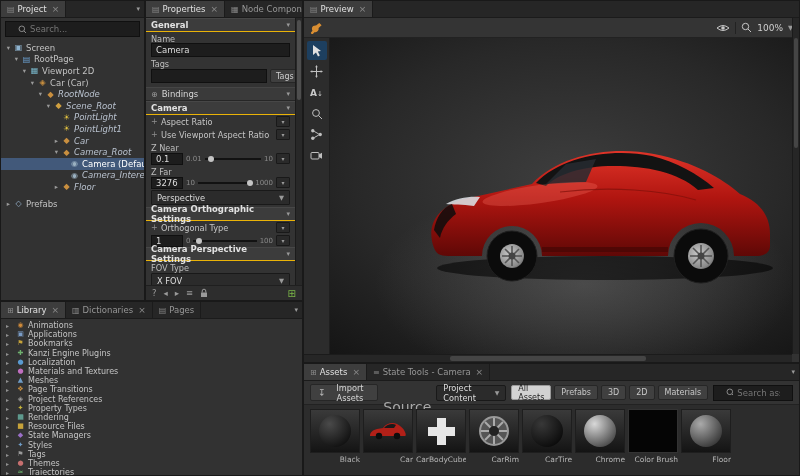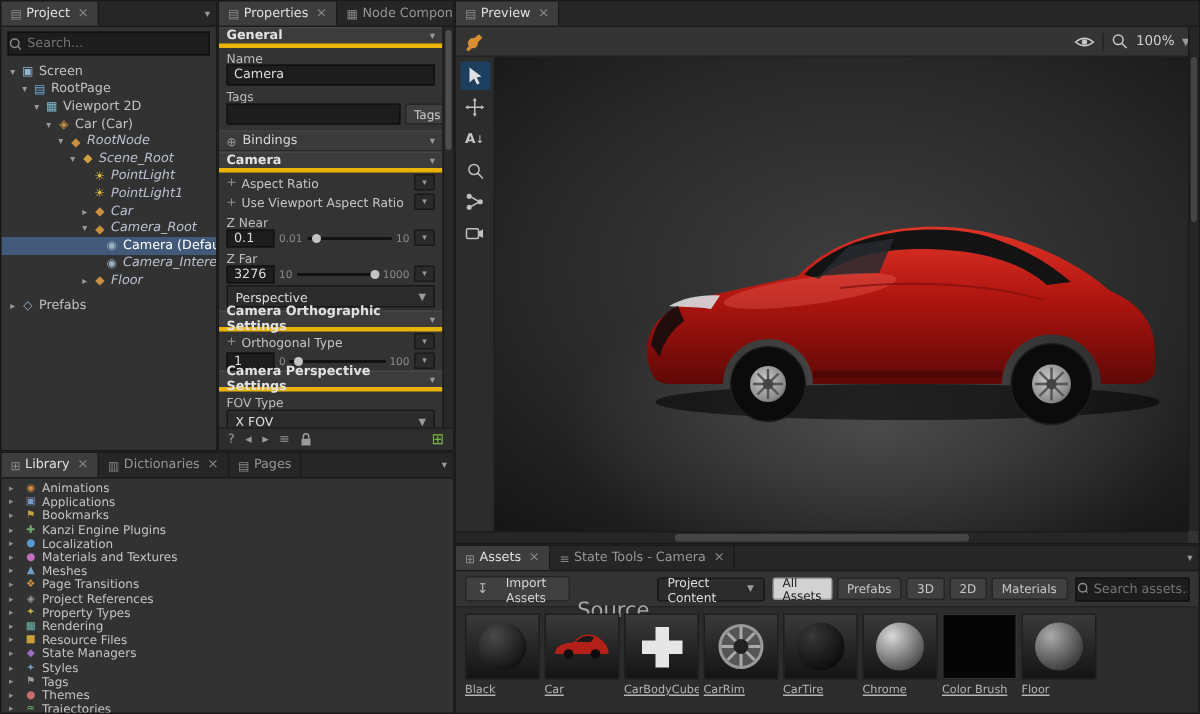--- a/index.html
+++ b/index.html
@@ -8,34 +8,34 @@
   .panel{position:absolute;background:#323232;border:1px solid #191919;overflow:hidden;}
   
   .tabbar{height:17px;background:#262626;display:flex;align-items:stretch;border-bottom:1px solid #1b1b1b;}
   .tab{display:flex;align-items:center;gap:3px;padding:0 6px;color:#969696;border-right:1px solid #1b1b1b;font-size:8.5px;white-space:nowrap;}
   .tab.active{background:#3d3d3d;color:#e0e0e0;}
   .tab .close{color:#8a8a8a;font-size:9px;margin-left:2px;}
   .tab .tabicon{font-size:8px;color:#8a8a8a;}
   .tab-caret{margin-left:auto;display:flex;align-items:center;padding:0 4px;color:#9a9a9a;font-size:7px;}
   
   .tinput{background:#1d1d1d;border:1px solid #101010;color:#ddd;height:14px;font-size:8.5px;padding:0 4px;font-family:inherit;outline:none;}
-  .searchbox{display:flex;align-items:center;gap:4px;background:#1d1d1d;border:1px solid #101010;height:16px;padding:0 0;}
+  .searchbox{display:flex;align-items:center;gap:4px;background:#1d1d1d;border:1px solid #101010;height:16px;padding:0 12px;}
   .searchbox input{background:transparent;border:none;color:#bbb;font-size:8.5px;font-family:inherit;outline:none;width:100%;}
   
   #project-tree{padding-top:2px;}
   .tree-row{display:flex;align-items:center;height:11.6px;font-size:8.5px;white-space:nowrap;color:#c2c2c2;}
   .tree-row.selected{background:#42597a;color:#fff;}
   .tree-row.italic .tlabel{font-style:italic;color:#b9c2cf;}
   .tree-row .expander{width:9px;color:#9a9a9a;font-size:6.5px;text-align:center;flex:none;}
   .tree-row .nicon{width:11px;font-size:8px;text-align:center;margin-right:2px;flex:none;}
   
   .props-body{position:absolute;top:17px;left:0;right:7px;bottom:15px;background:#333;}
   .vscroll{position:absolute;top:17px;right:0;bottom:15px;width:7px;background:#282828;border-left:1px solid #1b1b1b;}
   .vscroll .vthumb{position:absolute;top:2px;left:1px;width:4px;height:80px;background:#4e4e4e;border-radius:2px;}
-  .sec{height:14px;background:#3c3c3c;border-top:1px solid #474747;border-bottom:3px solid #eab308;display:flex;align-items:center;padding:0 5px;font-weight:bold;font-size:8.5px;color:#e2e2e2;}
+  .sec{height:14px;background:#3c3c3c;border-top:1px solid #474747;border-bottom:1px solid #eab308;display:flex;align-items:center;padding:0 5px;font-weight:bold;font-size:8.5px;color:#e2e2e2;}
   .sec .scaret{margin-left:auto;color:#9a9a9a;font-size:7px;font-weight:normal;}
   .flabel{padding:2px 5px 1px;font-size:8.2px;color:#bdbdbd;height:11px;}
   .wide{margin:0 5px;width:calc(100% - 10px);}
   .frow{display:flex;align-items:center;gap:3px;padding:0 5px;height:16px;}
   .grow{flex:1;}
   .mini-btn{background:#3f3f3f;border:1px solid #262626;color:#ccc;font-size:8px;height:14px;padding:0 5px;font-family:inherit;border-radius:2px;}
   .bindings-row{height:14px;display:flex;align-items:center;gap:4px;padding:0 5px;background:#3a3a3a;border-top:1px solid #454545;border-bottom:1px solid #262626;color:#d5d5d5;font-size:8.5px;margin-top:3px;}
   .bindings-row .scaret{margin-left:auto;color:#9a9a9a;font-size:7px;}
   .plus-circ{color:#9a9a9a;font-size:8px;}
   .prow{height:13px;display:flex;align-items:center;gap:3px;padding:0 5px;font-size:8.2px;color:#c5c5c5;}
@@ -75,21 +75,21 @@
   .btn{background:#404040;border:1px solid #262626;color:#d5d5d5;font-size:8.2px;height:17px;display:flex;align-items:center;gap:4px;padding:0 7px;border-radius:2px;font-family:inherit;}
   .src-label{color:#a8a8a8;font-size:14px;margin-top:29px;}
   .dd-sm{background:#2b2b2b;border:1px solid #191919;height:16px;display:flex;align-items:center;gap:5px;padding:0 6px;font-size:8.2px;color:#ddd;border-radius:2px;}
   .pill{height:15px;display:flex;align-items:center;padding:0 6px;background:#404040;border:1px solid #262626;color:#c8c8c8;font-size:8px;border-radius:2px;}
   .pill.active{background:#d2d2d2;color:#1c1c1c;border-color:#9a9a9a;}
   .assets-search{margin-left:auto;width:96px;height:16px;}
   #assets-grid{display:flex;gap:3px;padding:4px 0 0 6px;overflow:hidden;}
   .asset-card{width:50px;flex:none;}
   .asset-thumb{width:50px;height:44px;background:linear-gradient(#3a3a3a,#141414);border:1px solid #1e1e1e;display:flex;align-items:center;justify-content:center;}
   .sphere{width:32px;height:32px;border-radius:50%;}
-  .asset-label{font-size:7.5px;color:#b5b5b5;text-align:left;margin-top:2px;white-space:nowrap;overflow:hidden;width:50px;text-decoration:underline;}
+  .asset-label{font-size:7.5px;color:#b5b5b5;text-align:right;margin-top:2px;white-space:nowrap;overflow:hidden;width:50px;}
   .cubemap-plus{position:relative;width:27px;height:27px;}
   .cubemap-plus::before{content:'';position:absolute;left:9px;top:0;width:9px;height:27px;background:#e6e6e6;}
   .cubemap-plus::after{content:'';position:absolute;left:0;top:9px;width:27px;height:9px;background:#e6e6e6;}
 </style>
 </head>
 <body>
 
 <div class="panel" style="left:0;top:0;width:145px;height:301px;">
   <div class="tabbar">
     <div class="tab active">

